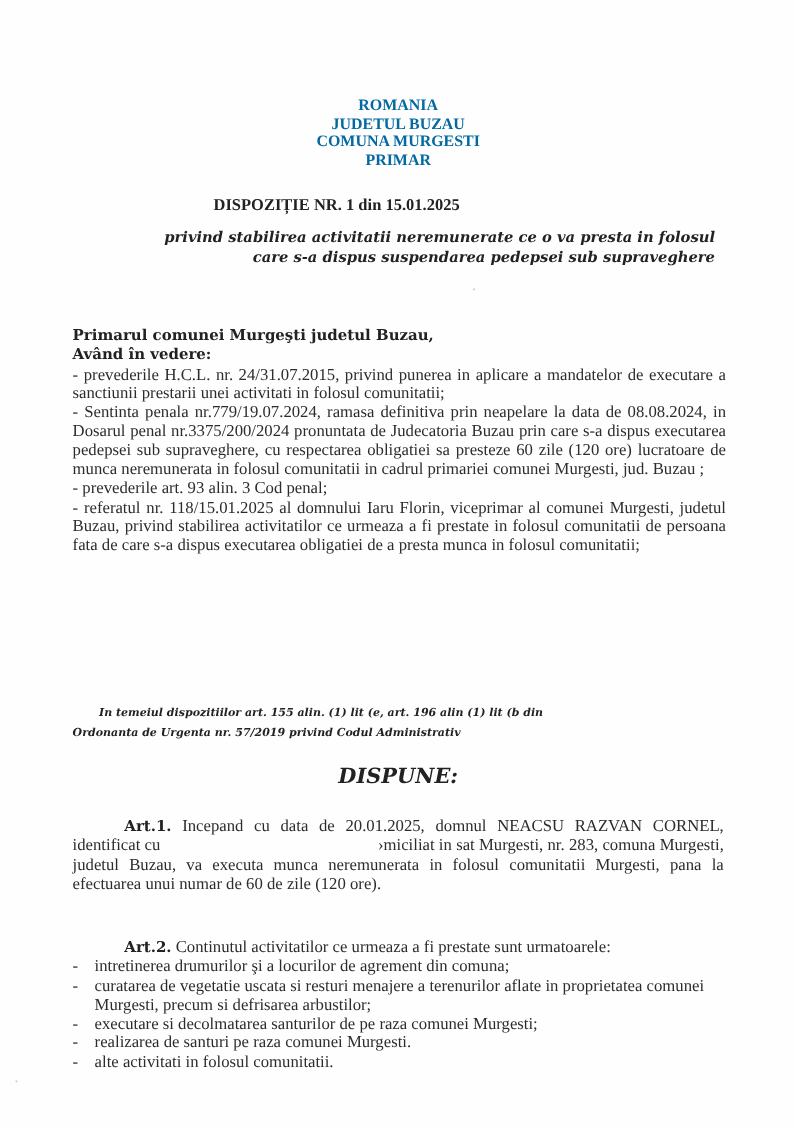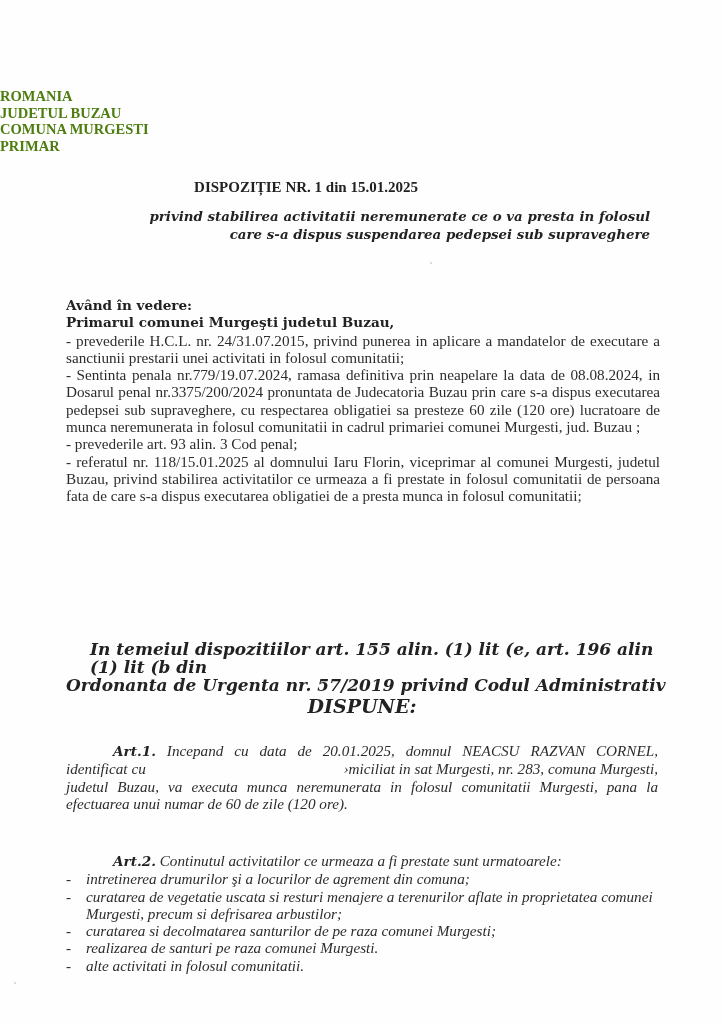--- a/index.html
+++ b/index.html
@@ -2,38 +2,38 @@
 <html><head>
   <meta charset="utf-8">
   <style>
     html, body { margin: 0; padding: 0; background: #ffffff; }
     body {
       width: 724px; height: 1024px; overflow: hidden; position: relative;
       font-family: "DejaVu Serif", "Liberation Serif", serif;
       color: #2a2a2a;
     }
     .page { position: absolute; left: 0; top: 0; width: 724px; height: 1024px; background: #fefefe; }
-    .header { position: absolute; top: 88px; left: 0; width: 724px; 
-      font-family: "Liberation Serif", "DejaVu Serif", serif; font-weight: bold; font-size: 14.5px; line-height: 16.5px; color: #4d7c0f; }
+    .header { position: absolute; top: 88px; left: 0; width: 724px; text-align: center;
+      font-family: "Liberation Serif", "DejaVu Serif", serif; font-weight: bold; font-size: 14.5px; line-height: 16.5px; color: #0369a1; }
     .title { position: absolute; top: 179px; left: 0; width: 612px; text-align: center;
       font-family: "Liberation Serif", serif; font-weight: bold; font-size: 15px; color: #222; }
     .subject { position: absolute; top: 208px; left: 80px; width: 570px; text-align: right;
       font-family: "DejaVu Serif", serif; font-style: italic; font-weight: bold; font-size: 13.4px; line-height: 17.5px; color: #222; }
     .body-block { position: absolute; left: 66px; width: 594px; font-family: "Liberation Serif", serif;
       font-size: 15.2px; line-height: 17.3px; color: #2c2c2c; text-align: justify; }
     .authority { top: 297px; }
     .authority .bold { font-family: "DejaVu Serif", serif; font-weight: bold; font-size: 13.6px; line-height: 17.3px; color: #222; }
     .considerent { text-align: justify; }
     .legal-basis { position: absolute; top: 640px; left: 66px; width: 600px;
-      font-family: "DejaVu Serif", serif; font-style: italic; font-weight: bold; font-size: 17px; line-height: 18px; color: #222; }
+      font-family: "DejaVu Serif", serif; font-style: italic; font-weight: bold; font-size: 10px; line-height: 18px; color: #222; }
     .legal-basis .indent { padding-left: 24px; }
     .dispune { position: absolute; top: 695px; left: 0; width: 724px; text-align: center;
       font-family: "DejaVu Serif", serif; font-style: italic; font-weight: bold; font-size: 19px; color: #222; }
     .article { position: absolute; left: 66px; width: 592px; font-family: "Liberation Serif", serif;
-      font-size: 15.2px; line-height: 17.3px; color: #2c2c2c; text-align: justify; font-style: italic; }
+      font-size: 15.2px; line-height: 17.3px; color: #2c2c2c; text-align: justify; }
     .art1 { top: 742px; }
     .art2 { top: 833px; margin-top: 19px; }
     .art-label { font-family: "DejaVu Serif", serif; font-weight: bold; font-size: 13.6px; color: #222; }
     .first-indent { text-indent: 47px; }
     .redaction { display: inline-block; width: 190px; height: 12px; background: #fefefe; vertical-align: middle; }
     ul.activities { list-style: none; margin: 0; padding: 0; }
     ul.activities li { position: relative; padding-left: 20px; text-align: left; }
     ul.activities li .dash { position: absolute; left: 0; top: 0; }
     .speck { position: absolute; width: 2px; height: 2px; background: #cfcfcf; border-radius: 1px; }
   </style>
@@ -50,43 +50,43 @@
   </div>
 
   <div class="title">DISPOZIȚIE NR. 1 din 15.01.2025</div>
 
   <div class="subject">
     <div>privind stabilirea  activitatii neremunerate ce o va presta  in folosul</div>
     <div>care s-a dispus  suspendarea  pedepsei sub supraveghere</div>
   </div>
 
   <div class="body-block authority">
+    <div class="bold">Primarul comunei Murgeşti judetul Buzau,</div>
     <div class="bold">Având în vedere:</div>
-    <div class="bold">Primarul comunei Murgeşti judetul Buzau,</div>
     <div class="considerent">- prevederile H.C.L. nr. 24/31.07.2015, privind punerea in aplicare a mandatelor de executare a sanctiunii prestarii unei activitati in folosul comunitatii;</div>
     <div class="considerent">- Sentinta penala nr.779/19.07.2024, ramasa definitiva prin neapelare la data de 08.08.2024, in Dosarul penal nr.3375/200/2024 pronuntata de Judecatoria Buzau prin care s-a dispus  executarea pedepsei sub supraveghere, cu respectarea obligatiei sa presteze 60 zile (120 ore)  lucratoare de munca neremunerata in folosul comunitatii in cadrul primariei comunei Murgesti, jud. Buzau ;</div>
     <div class="considerent">- prevederile art. 93 alin. 3 Cod  penal;</div>
     <div class="considerent">- referatul  nr. 118/15.01.2025 al  domnului Iaru Florin, viceprimar al comunei Murgesti,  judetul Buzau, privind stabilirea  activitatilor  ce urmeaza a fi prestate  in   folosul comunitatii de persoana fata de care s-a dispus executarea  obligatiei  de a presta munca in folosul comunitatii;</div>
   </div>
 
   <div class="legal-basis">
     <div class="indent">In temeiul dispozitiilor art. 155 alin. (1) lit (e, art. 196 alin (1) lit (b din</div>
     <div>Ordonanta de Urgenta nr. 57/2019 privind Codul Administrativ</div>
   </div>
 
   <div class="dispune">DISPUNE:</div>
 
   <div class="article art1 first-indent"><span class="art-label">Art.1.</span><span> Incepand cu  data de 20.01.2025, domnul NEACSU RAZVAN CORNEL, identificat cu</span> <span class="redaction"></span> <span>›miciliat in sat Murgesti,  nr. 283, comuna Murgesti, judetul Buzau,  va executa munca neremunerata  in folosul comunitatii Murgesti, pana la efectuarea unui numar de 60 de zile (120 ore).</span></div>
 
   <div class="article art2">
     <div class="first-indent"><span class="art-label">Art.2.</span><span> Continutul activitatilor ce urmeaza a fi prestate sunt urmatoarele:</span></div>
     <ul class="activities">
       <li><span class="dash">-</span><span>intretinerea drumurilor şi a locurilor de agrement din comuna;</span></li>
       <li><span class="dash">-</span><span>curatarea de vegetatie uscata si resturi menajere a terenurilor aflate in proprietatea comunei Murgesti, precum si defrisarea arbustilor;</span></li>
-      <li><span class="dash">-</span><span>curatarea si decolmatarea santurilor de pe raza comunei Murgesti;</span></li>
+      <li><span class="dash">-</span><span>executare si decolmatarea santurilor de pe raza comunei Murgesti;</span></li>
       <li><span class="dash">-</span><span>realizarea de santuri pe raza comunei Murgesti.</span></li>
       <li><span class="dash">-</span><span>alte activitati in folosul comunitatii.</span></li>
     </ul>
   </div>
 
   <div class="speck" style="left:14px; top:982px;"></div>
   <div class="speck" style="left:430px; top:262px;"></div>
 </div>
 
 </body></html>

